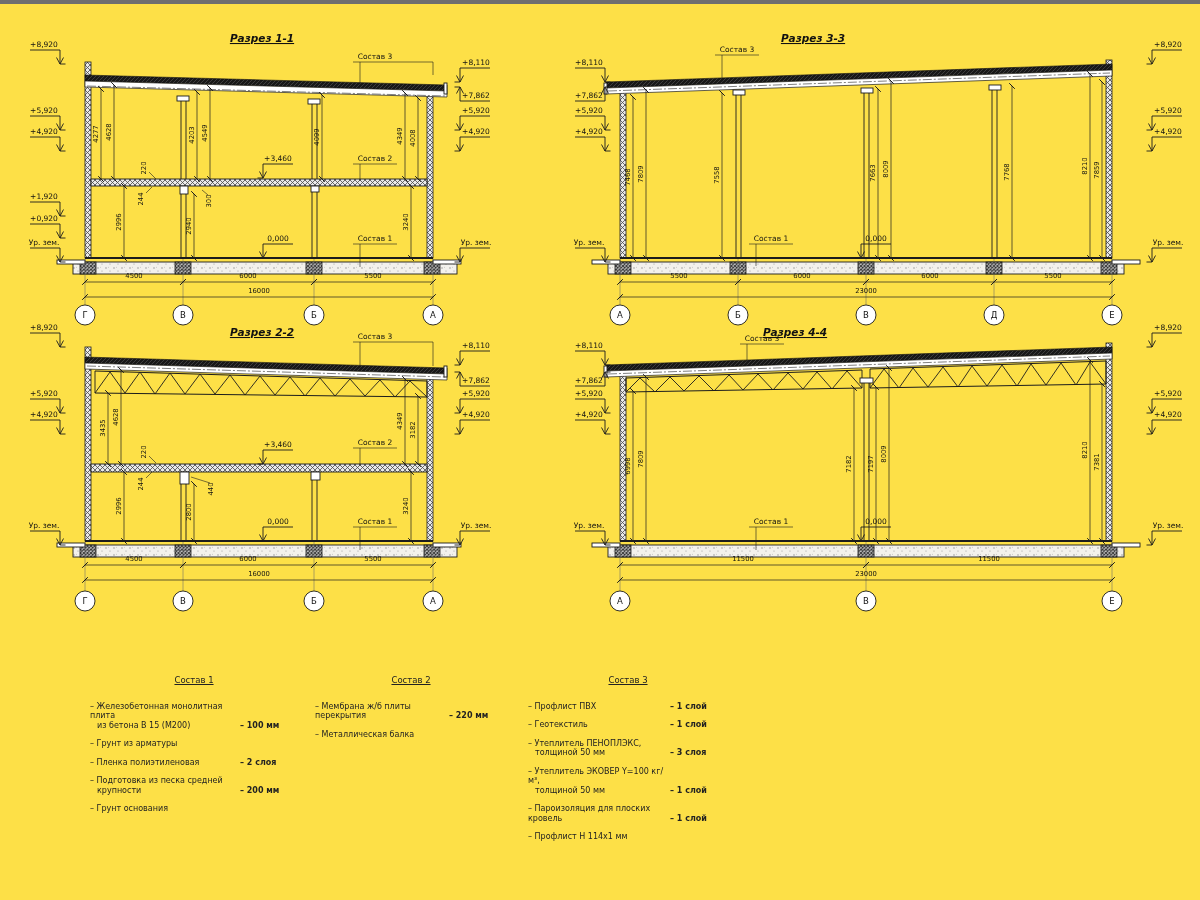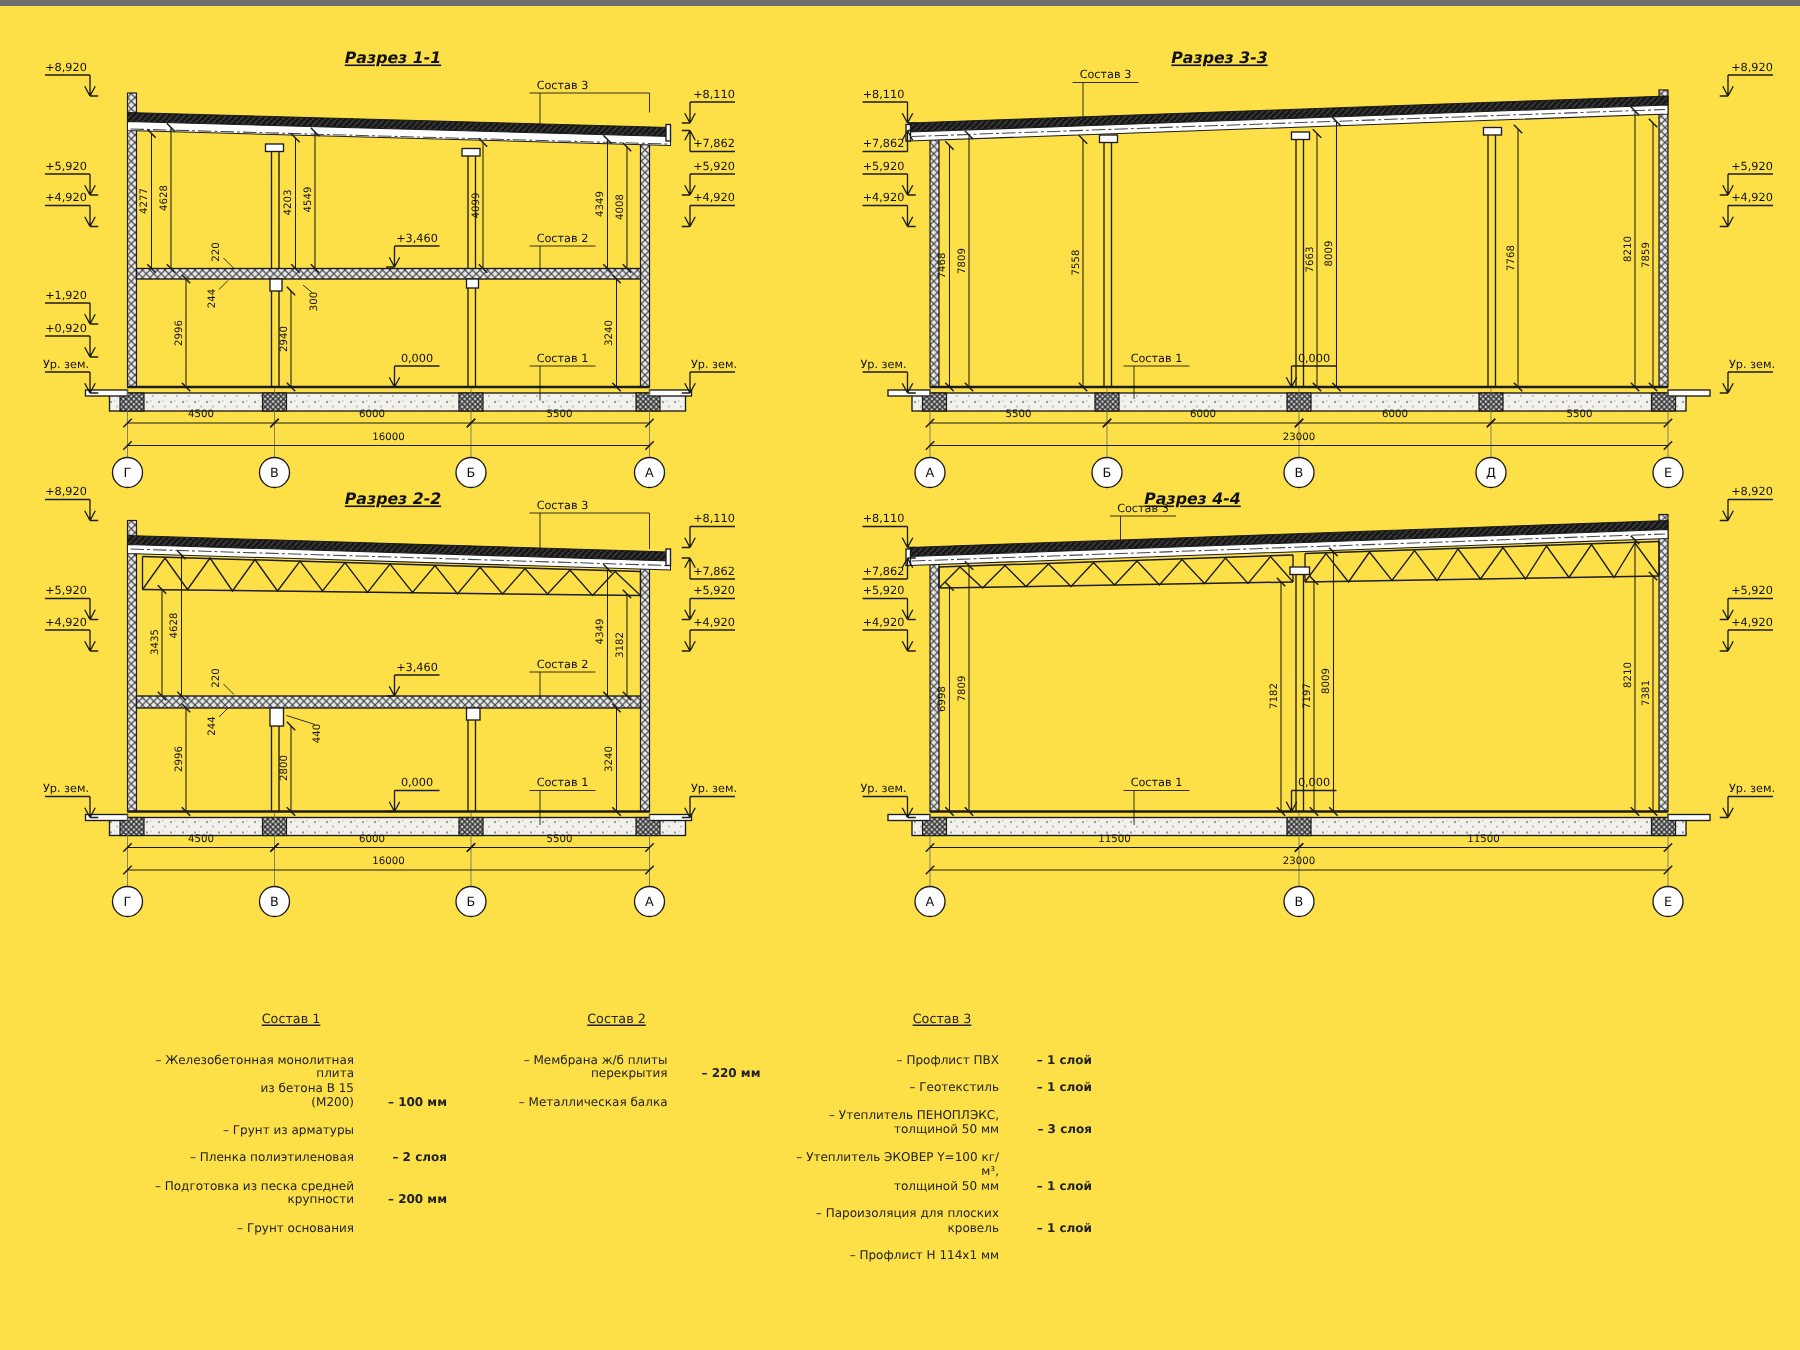--- a/index.html
+++ b/index.html
@@ -23,22 +23,22 @@
   .wall{fill:url(#hs);stroke:#1c1c1c;stroke-width:0.8;}
   .slab{fill:url(#hs);stroke:#1c1c1c;stroke-width:0.9;}
   .pad{fill:url(#hp);stroke:#1c1c1c;stroke-width:0.8;}
   .grd{fill:url(#gr);stroke:#1c1c1c;stroke-width:0.9;}
   .rfd{fill:url(#rf);stroke:#111;stroke-width:0.6;}
   .rfl{fill:#fff;stroke:#1c1c1c;stroke-width:0.7;}
   .cap{fill:#fff;stroke:#1c1c1c;stroke-width:0.9;}
   
   .leg{position:absolute;top:676px;font-size:8px;line-height:9.5px;color:#222;}
   .leg .hd{text-align:center;text-decoration:underline;font-size:8.5px;margin-bottom:16px;}
-  .leg .li{display:grid;grid-template-columns:1fr 58px;column-gap:4px;margin-bottom:9px;text-align:right;}
-  .leg .tx2{padding-left:7px;margin-left:48px;}
+  .leg .li{display:grid;grid-template-columns:1fr 58px;column-gap:4px;margin-bottom:9px;}
+  .leg .tx2{padding-left:7px;}
   .leg .vv{align-self:end;white-space:nowrap;font-weight:bold;}
   #topline{position:absolute;left:0;top:0;width:1200px;height:4px;background:#6f6f6f;}
 </style>
 </head>
 <body>
 
 <div id="sheet">
 <div id="topline"></div>
 
 <svg width="1200" height="660" viewBox="0 0 1200 660">

